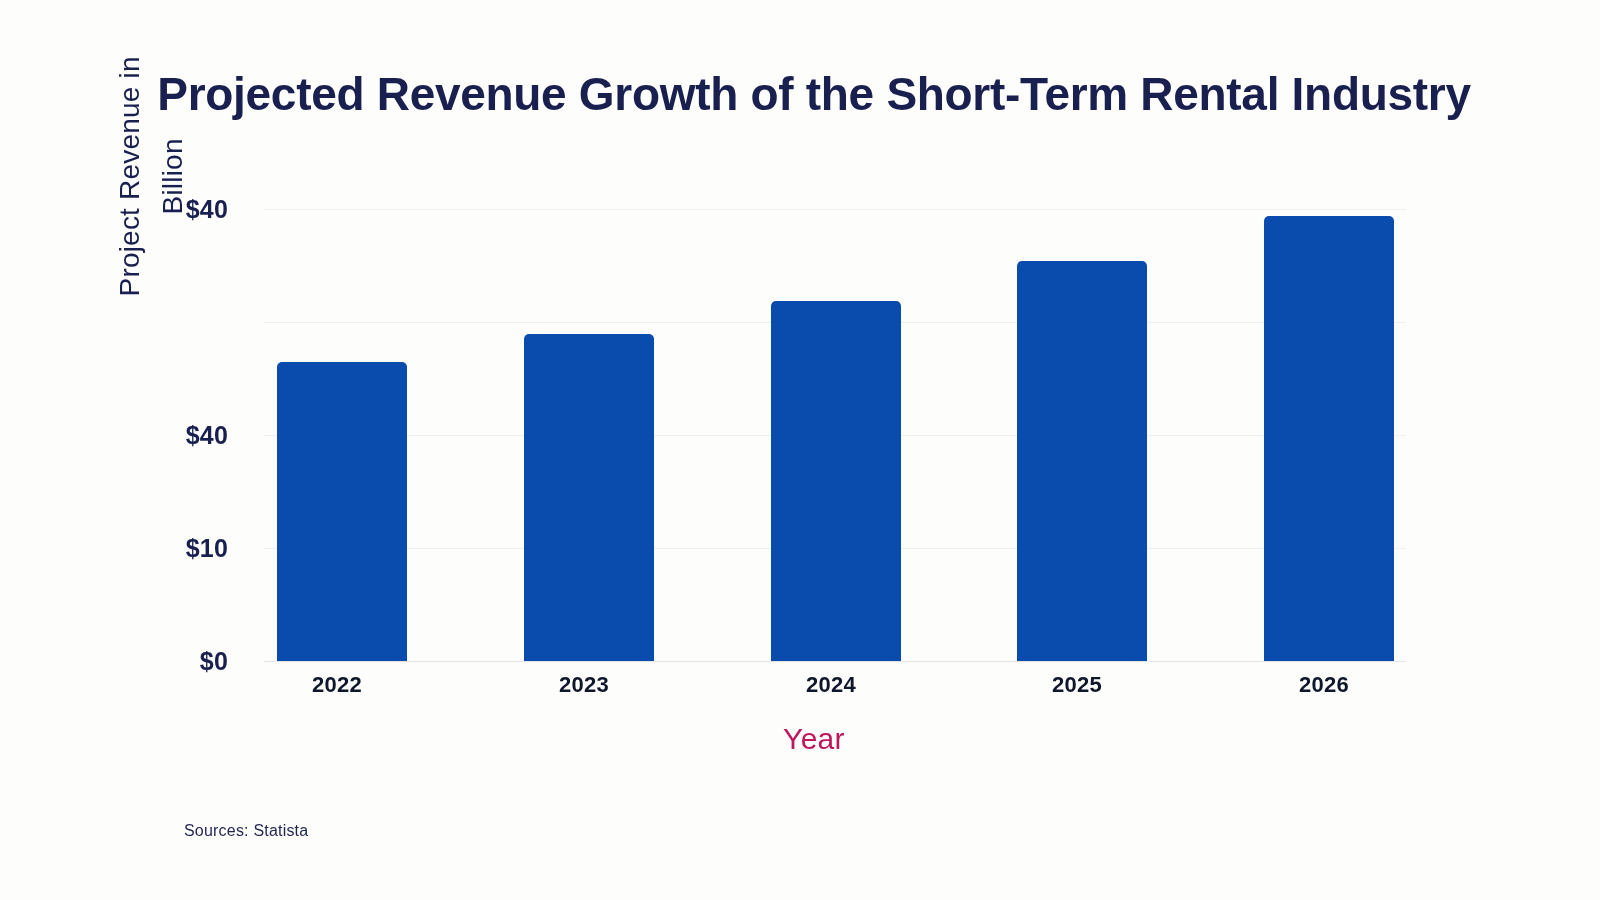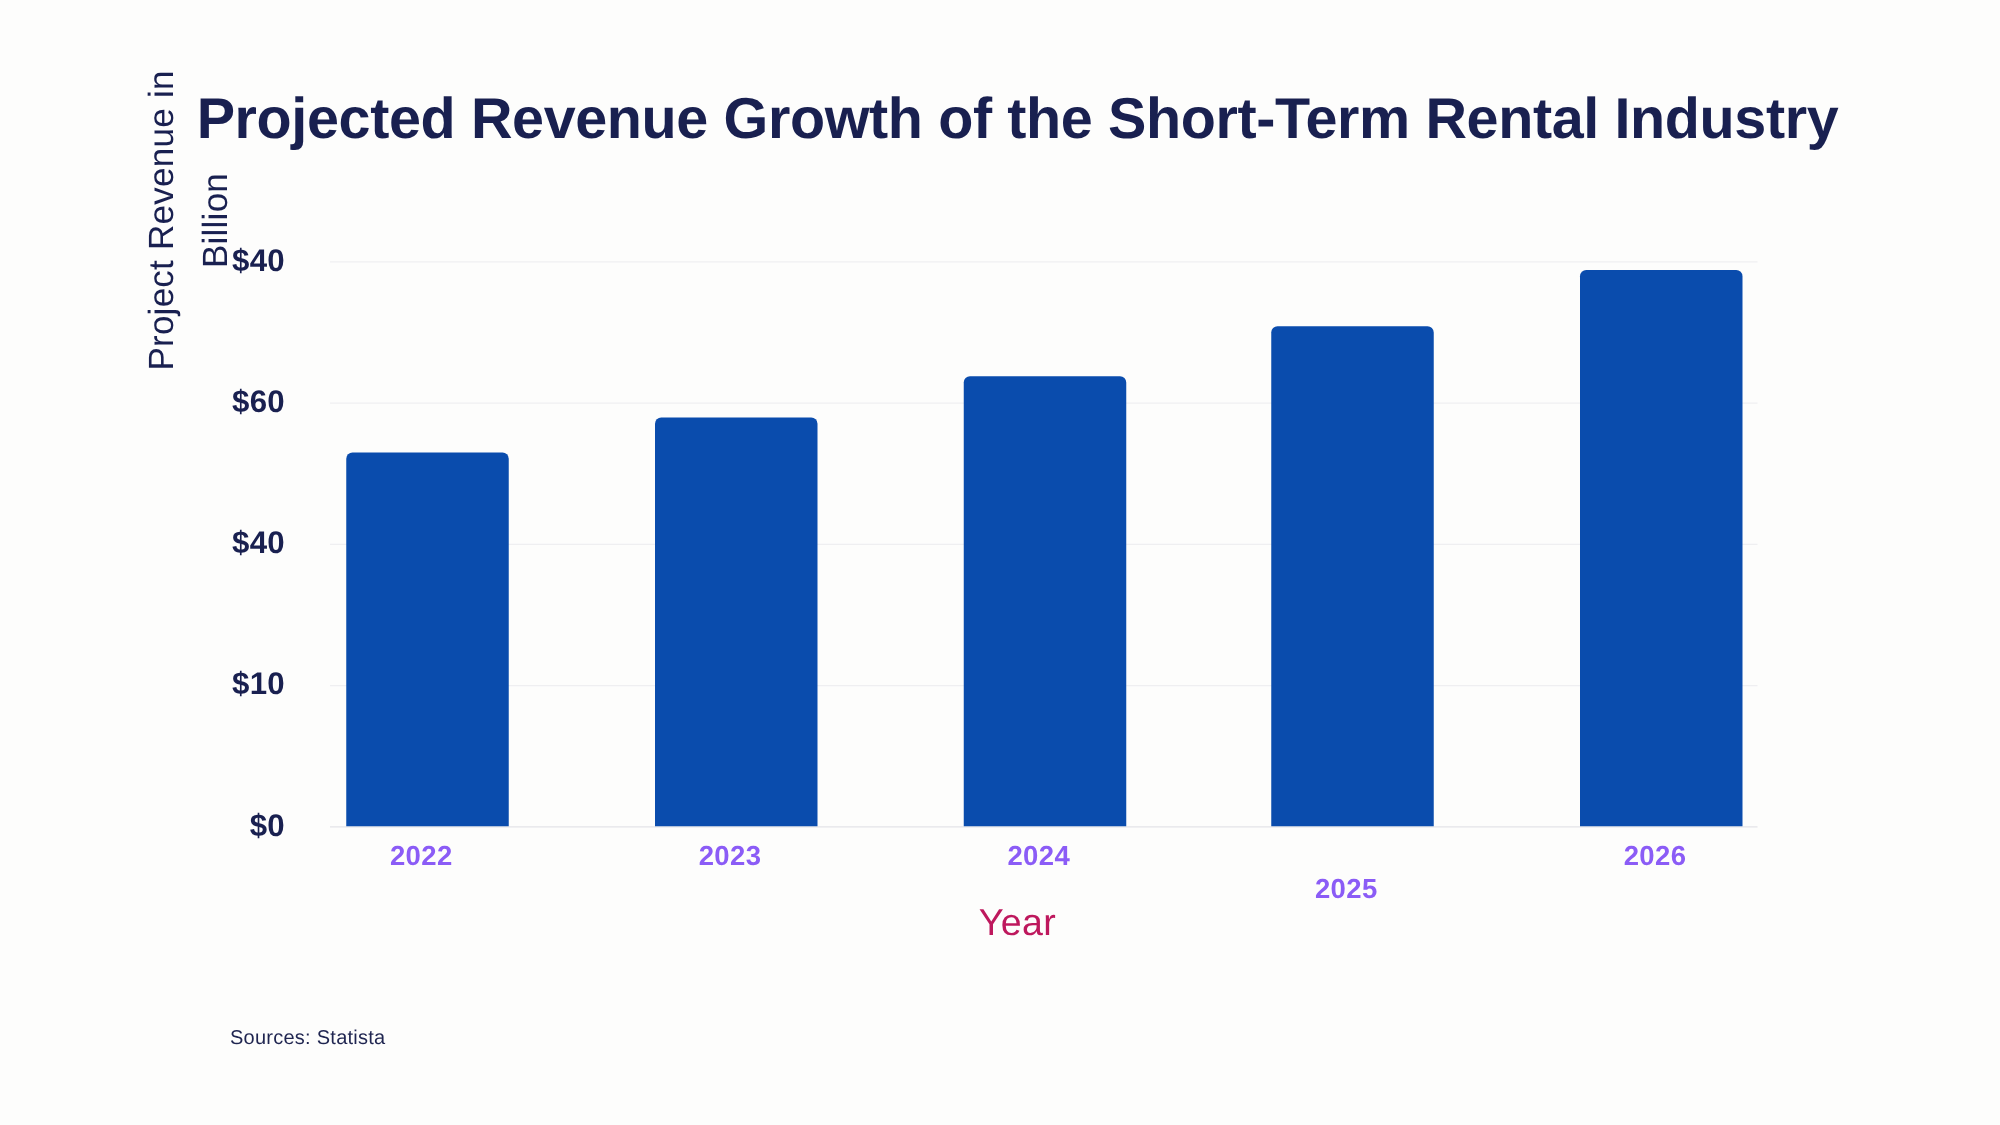--- a/index.html
+++ b/index.html
@@ -79,21 +79,21 @@
     background: #0A4CAD;
     border-radius: 5px 5px 0 0;
   }
 
   
   .x-tick {
     position: absolute;
     top: 672px;
     width: 200px;
     text-align: center;
-    color: #8b5cf6;
+    color: #0f172a;
     font-size: 22px;
     font-weight: bold;
     letter-spacing: 0.3px;
   }
 
   
   #y-axis-title {
     position: absolute;
     left: -73px;
     top: 133px;
@@ -136,21 +136,20 @@
 <div id="figure">
 
   <h1 id="chart-title">Projected Revenue Growth of the Short-Term Rental Industry</h1>
 
   <div id="y-axis-title">
     <div>Project Revenue in</div>
     <div>Billion</div>
   </div>
 
   <div class="y-tick" style="top:209px;">$40</div>
-  <div class="y-tick" style="top:322px;">$60</div>
   <div class="y-tick" style="top:435px;">$40</div>
   <div class="y-tick" style="top:548px;">$10</div>
   <div class="y-tick" style="top:661px;">$0</div>
 
   <div id="plot-area">
     <div class="gridline" style="top:0px;"></div>
     <div class="gridline" style="top:113px;"></div>
     <div class="gridline" style="top:226px;"></div>
     <div class="gridline" style="top:339px;"></div>
     <div class="gridline baseline" style="top:452px;"></div>
@@ -158,20 +157,20 @@
     <div class="bar" style="left: 13px; height: 298.885px; background: rgb(10, 76, 173);" title="2022: $52.9B"></div>
     <div class="bar" style="left: 260px; height: 326.57px; background: rgb(10, 76, 173);" title="2023: $57.8B"></div>
     <div class="bar" style="left: 507px; height: 359.905px; background: rgb(10, 76, 173);" title="2024: $63.7B"></div>
     <div class="bar" style="left: 753px; height: 400.02px; background: rgb(10, 76, 173);" title="2025: $70.8B"></div>
     <div class="bar" style="left: 1000px; height: 445.22px; background: rgb(10, 76, 173);" title="2026: $78.8B"></div>
   </div>
 
   <div class="x-tick" style="left:223px;">2022</div>
   <div class="x-tick" style="left:470px;">2023</div>
   <div class="x-tick" style="left:717px;">2024</div>
-  <div class="x-tick" style="left:963px;margin-top:26px;">2025</div>
+  <div class="x-tick" style="left:963px;">2025</div>
   <div class="x-tick" style="left:1210px;">2026</div>
 
   <div id="x-axis-title">Year</div>
 
   <div id="source-note">Sources:  Statista</div>
 
 </div>
 
 </body></html>

